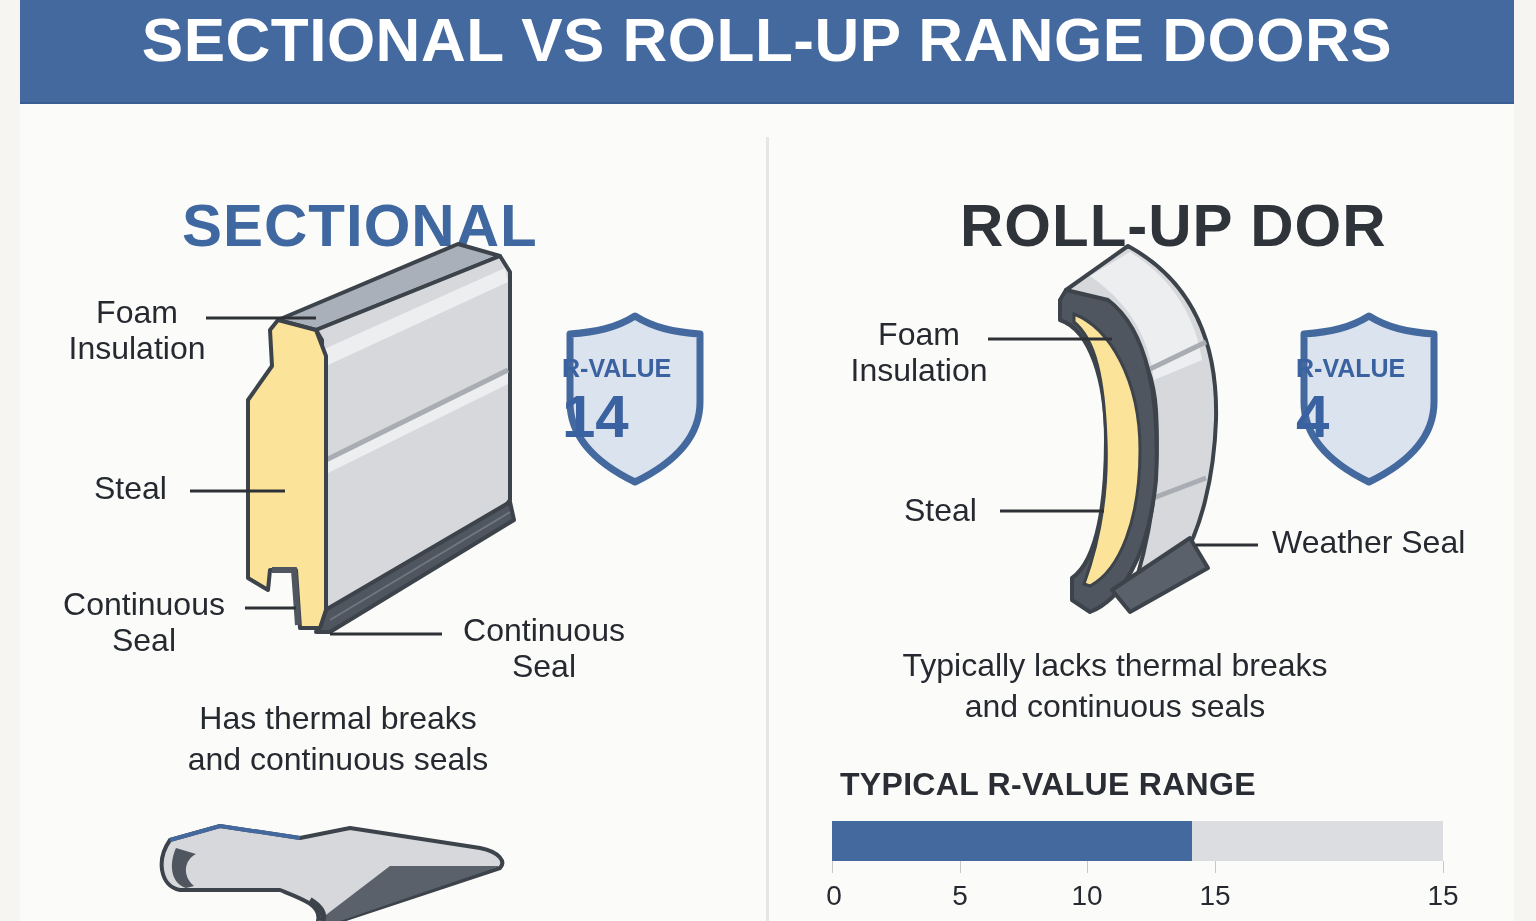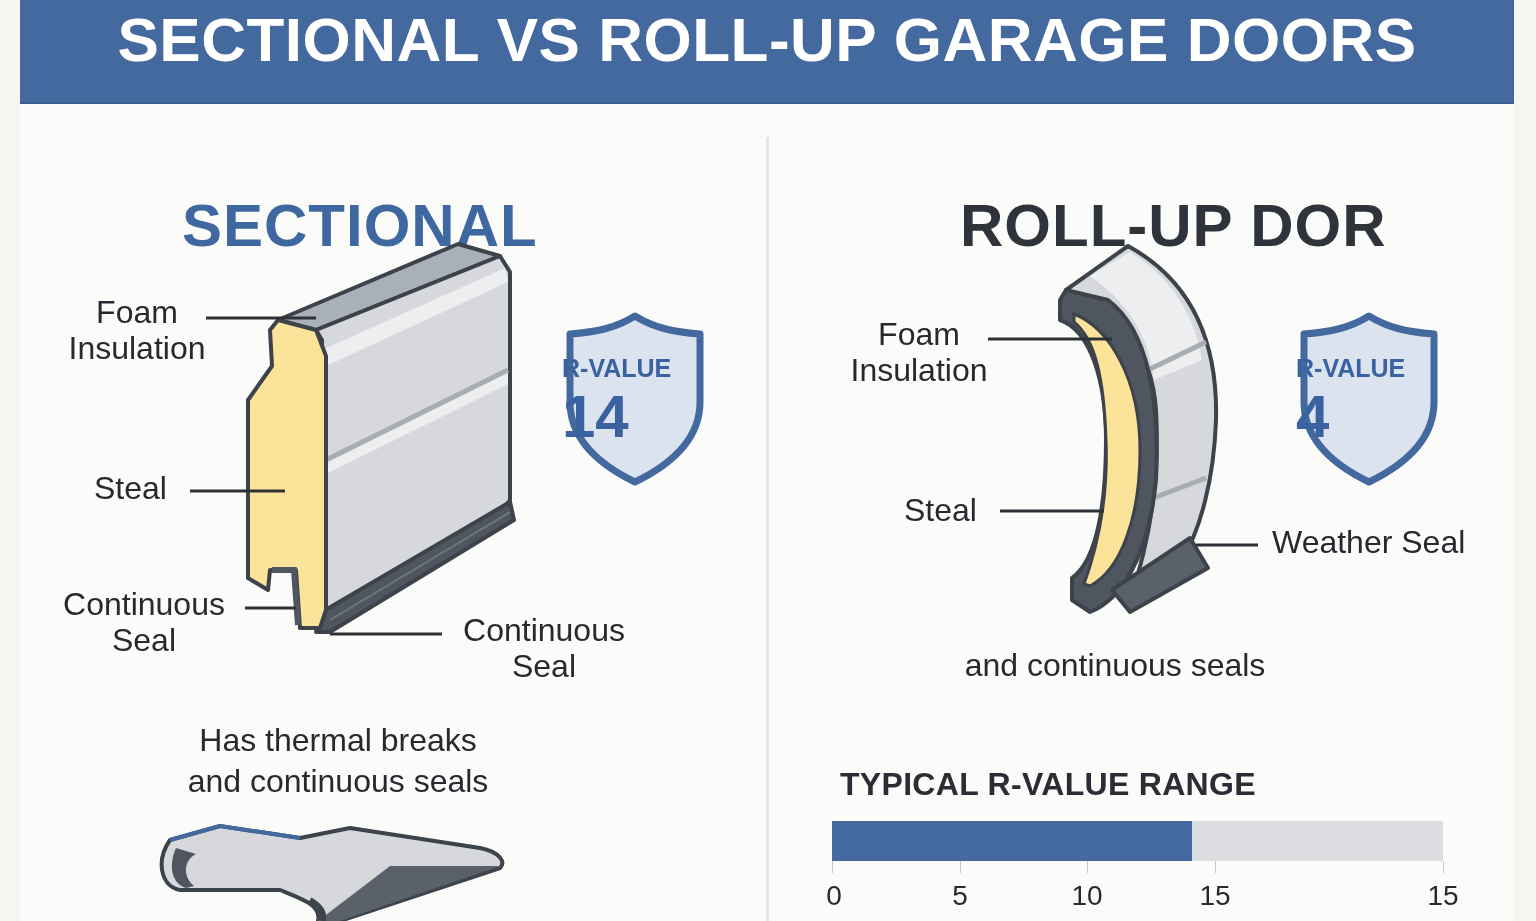--- a/index.html
+++ b/index.html
@@ -44,21 +44,21 @@
   .tick { position:absolute; top:861px; width:1px; height:12px; background:#c8c8c8; }
   .tick-label { position:absolute; top:880px; font-size:28px; color:#262a30; transform:translateX(-50%); }
 </style>
 </head>
 <body>
 
 <div class="page-edge-l"></div>
 <div class="page-edge-r"></div>
 
 <div class="banner">
-  <div class="banner-title">SECTIONAL VS ROLL-UP GARAGE DOORS</div>
+  <div class="banner-title">SECTIONAL VS ROLL-UP RANGE DOORS</div>
 </div>
 
 <div class="divider"></div>
 
 <div class="sec-title left">SECTIONAL</div>
 <div class="sec-title right">ROLL-UP DOR</div>
 
 <svg class="art" width="1536" height="921" viewBox="0 0 1536 921">
 
   <g>
@@ -126,41 +126,42 @@
 </div>
 
 <div class="shield" style="left:562px; top:310px; width:146px; height:176px;">
   <svg width="146" height="176" viewBox="0 0 146 176">
     <path d="M73,6 C92,18 112,22 138,24 L138,92 C138,132 106,156 73,172 C40,156 8,132 8,92 L8,24 C34,22 54,18 73,6 Z" fill="#dbe3ef" stroke="#44699f" stroke-width="7" stroke-linejoin="round"></path>
   </svg>
   <div class="shield-text" style="top:44px; font-size:25px;">R-VALUE</div>
   <div class="shield-text" style="top:72px; font-size:60px;">14</div>
 </div>
 
-<div class="caption" style="left:138px; top:698px; width:400px;margin-top:22px;">
+<div class="caption" style="left:138px; top:698px; width:400px;">
   <div>Has thermal breaks</div>
   <div>and continuous seals</div>
 </div>
 
 <div class="label" style="left:842px; top:316px; width:154px;">
   <div>Foam</div>
   <div>Insulation</div>
 </div>
 <div class="label" style="left:904px; top:492px;">Steal</div>
 <div class="label" style="left:1272px; top:524px;">Weather Seal</div>
 
 <div class="shield" style="left:1296px; top:310px; width:146px; height:176px;">
   <svg width="146" height="176" viewBox="0 0 146 176">
     <path d="M73,6 C92,18 112,22 138,24 L138,92 C138,132 106,156 73,172 C40,156 8,132 8,92 L8,24 C34,22 54,18 73,6 Z" fill="#dbe3ef" stroke="#44699f" stroke-width="7" stroke-linejoin="round"></path>
   </svg>
   <div class="shield-text" style="top:44px; font-size:25px;">R-VALUE</div>
   <div class="shield-text" style="top:72px; font-size:60px;">4</div>
 </div>
 
 <div class="caption" style="left:860px; top:645px; width:510px;">
+  <div>Typically lacks thermal breaks</div>
   <div>and continuous seals</div>
 </div>
 
 <div class="range-title">TYPICAL R-VALUE RANGE</div>
 <div class="bar-track">
   <div class="bar-fill" style="width:360px;"></div>
 </div>
 <div class="tick" style="left:832px;"></div>
 <div class="tick" style="left:960px;"></div>
 <div class="tick" style="left:1087px;"></div>

